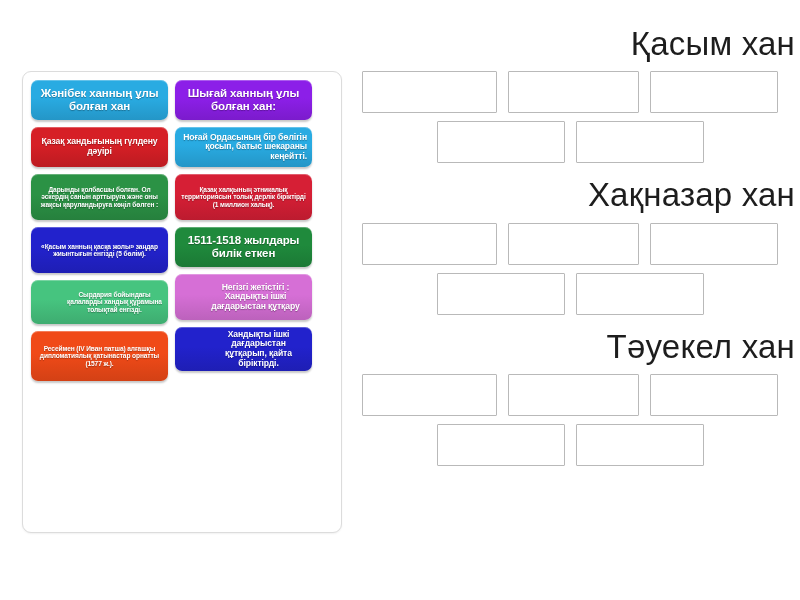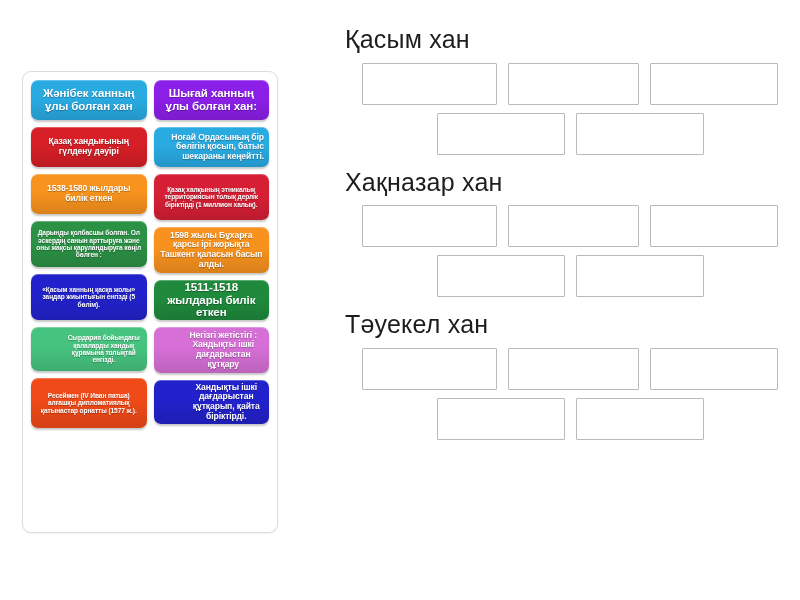--- a/index.html
+++ b/index.html
@@ -17,21 +17,21 @@
     width: 800px;
     height: 600px;
     background: #ffffff;
   }
 
   
   .tiles-panel {
     position: absolute;
     left: 22px;
     top: 71px;
-    width: 256px;
+    width: 320px;
     height: 462px;
     background: #ffffff;
     border: 1px solid #dcdcdc;
     border-radius: 9px;
     box-sizing: border-box;
     padding: 8px 8px 8px 8px;
     box-shadow: 0 1px 2px rgba(0,0,0,0.06);
   }
 
   .tiles-cols {
@@ -84,22 +84,22 @@
     width: 450px;
     height: 560px;
   }
 
   .group {
     position: relative;
     margin-bottom: 8px;
   }
 
   .group-title {
-    text-align: left;
-    font-size: 25px;
+    text-align: right;
+    font-size: 33px;
     color: #1d1d1d;
     font-weight: normal;
     line-height: 1.1;
     padding: 6px 0 9px 0;
     letter-spacing: 0.2px;
   }
 
   .slot-row {
     display: flex;
     justify-content: center;
@@ -125,32 +125,30 @@
 <body>
 
 <div id="root">
 
   <div class="tiles-panel">
     <div class="tiles-cols">
 
       <div class="tiles-col">
         <div class="tile t-big h40" style="background: linear-gradient(rgb(41, 171, 226) 0%, rgb(41, 171, 226) 45%, rgb(36, 150, 199) 100%);">Жәнібек ханның ұлы болған хан</div>
         <div class="tile t-mid h40" style="background: linear-gradient(rgb(214, 31, 38) 0%, rgb(214, 31, 38) 45%, rgb(188, 27, 33) 100%);">Қазақ хандығының гүлдену дәуірі</div>
-        <div class="tile t-mid h40" style="background: linear-gradient(rgb(247, 147, 30) 0%, rgb(247, 147, 30) 45%, rgb(217, 129, 26) 100%);">1538-1580 жылдары билік еткен</div>
         <div class="tile t-small h46" style="background: linear-gradient(rgb(43, 146, 69) 0%, rgb(43, 146, 69) 45%, rgb(38, 128, 61) 100%);">Дарынды қолбасшы болған. Ол әскердің санын арттыруға және оны жақсы қаруландыруға көңіл бөлген :</div>
         <div class="tile t-small h46" style="background: linear-gradient(rgb(34, 34, 204) 0%, rgb(34, 34, 204) 45%, rgb(30, 30, 180) 100%);">«Қасым ханның қасқа жолы» заңдар жиынтығын енгізді (5 бөлім).</div>
         <div class="tile t-small h44" style="background: linear-gradient(rgb(70, 196, 127) 0%, rgb(70, 196, 127) 45%, rgb(62, 172, 112) 100%);">Сырдария бойындағы қалаларды хандық құрамына толықтай енгізді.</div>
         <div class="tile t-small h50" style="background: linear-gradient(rgb(240, 74, 24) 0%, rgb(240, 74, 24) 45%, rgb(211, 65, 21) 100%);">Ресеймен (IV Иван патша) алғашқы дипломатиялық қатынастар орнатты (1577 ж.).</div>
       </div>
 
       <div class="tiles-col">
         <div class="tile t-big h40" style="background: linear-gradient(rgb(140, 31, 232) 0%, rgb(140, 31, 232) 45%, rgb(123, 27, 204) 100%);">Шығай ханның ұлы болған хан:</div>
         <div class="tile t-mid h40" style="background: linear-gradient(rgb(41, 171, 226) 0%, rgb(41, 171, 226) 45%, rgb(36, 150, 199) 100%); text-align: right;">Ноғай Ордасының бір бөлігін қосып, батыс шекараны кеңейтті.</div>
         <div class="tile t-small h46" style="background: linear-gradient(rgb(214, 31, 53) 0%, rgb(214, 31, 53) 45%, rgb(188, 27, 47) 100%);">Қазақ халқының этникалық территориясын толық дерлік біріктірді (1 миллион халық).</div>
-        <div class="tile t-mid h46" style="background: linear-gradient(rgb(247, 146, 30) 0%, rgb(247, 146, 30) 45%, rgb(217, 128, 26) 100%);">1598 жылы Бұхарға қарсы ірі жорықта Ташкент қаласын басып алды.</div>
         <div class="tile t-big h40" style="background: linear-gradient(rgb(31, 138, 60) 0%, rgb(31, 138, 60) 45%, rgb(27, 121, 53) 100%);">1511-1518 жылдары билік еткен</div>
         <div class="tile t-mid h46" style="background: linear-gradient(rgb(214, 111, 214) 0%, rgb(214, 111, 214) 45%, rgb(188, 98, 188) 100%); padding-left: 29px;">Негізгі жетістігі : Хандықты ішкі дағдарыстан құтқару</div>
         <div class="tile t-mid h44" style="background: linear-gradient(rgb(34, 34, 204) 0%, rgb(34, 34, 204) 45%, rgb(30, 30, 180) 100%);">Хандықты ішкі дағдарыстан құтқарып, қайта біріктірді.</div>
       </div>
 
     </div>
   </div>
 
   <div class="groups">
 

